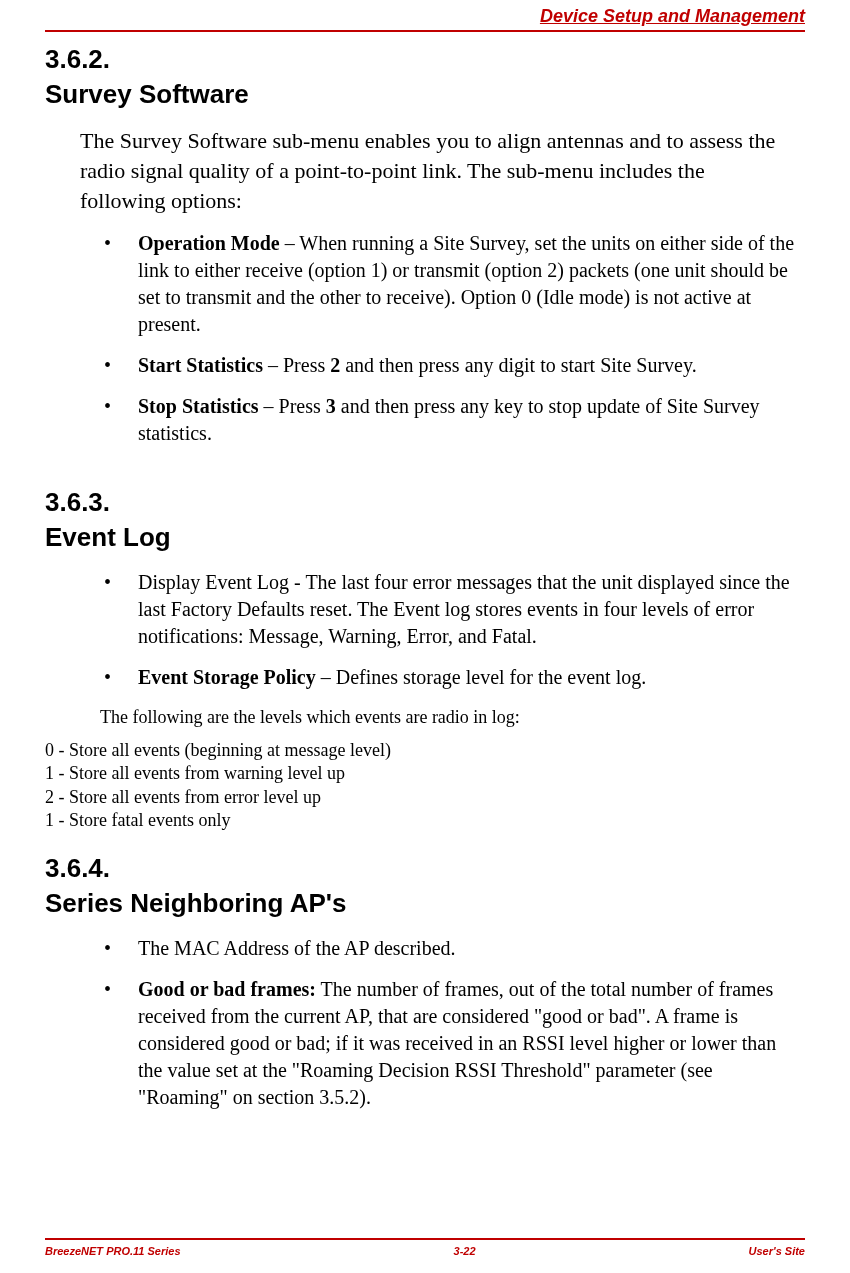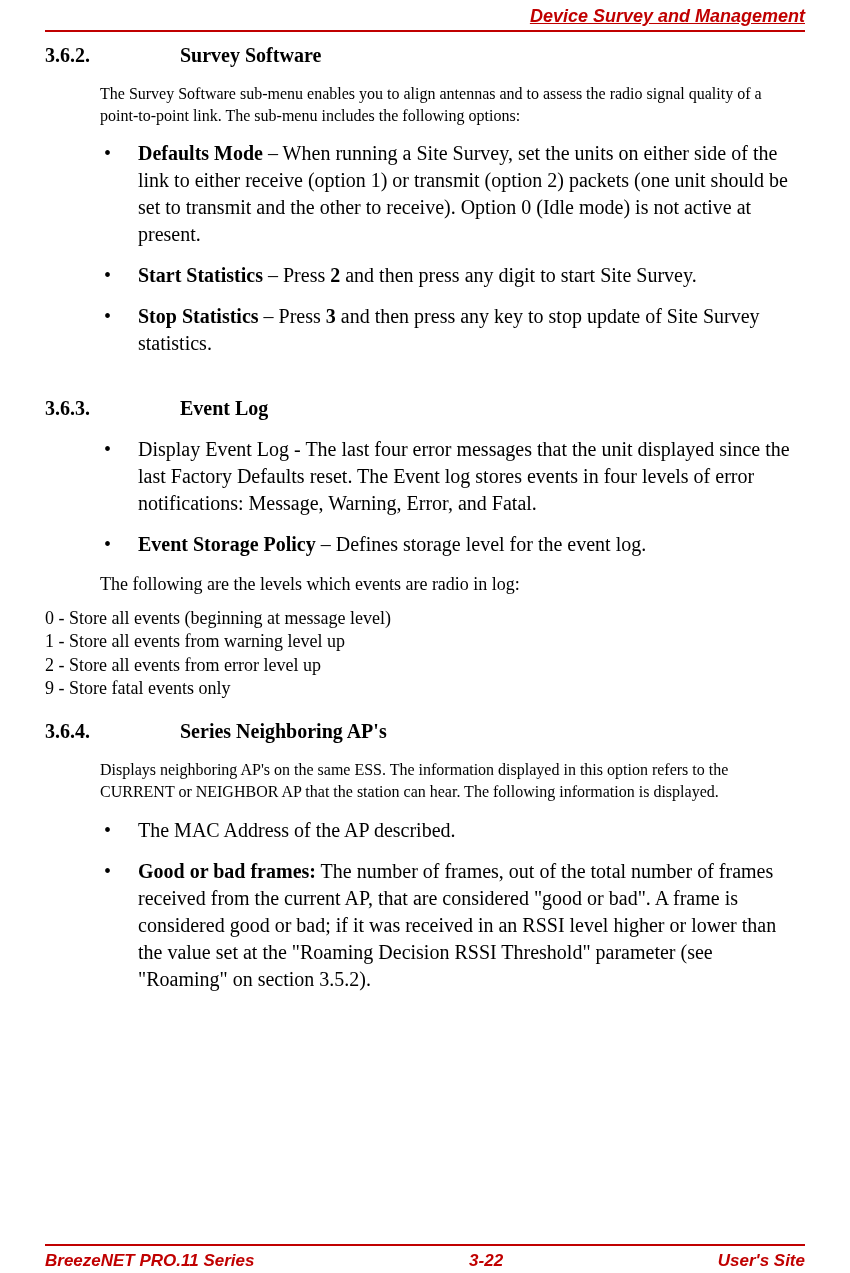--- a/index.html
+++ b/index.html
@@ -31,36 +31,37 @@
       color: #c00000;
       border-bottom: 2px solid #c00000;
       font-size: 18px;
       padding-bottom: 2px;
       padding-top: 4px;
       margin-bottom: 10px;
       text-decoration: underline;
       text-decoration-color: #c00000;
     }
     .h2 {
-      font-family: Liberation Serif, serif;
+      font-family: Liberation Sans, sans-serif;
       font-weight: bold;
-      font-size: 20px;
+      font-size: 26px;
       margin-top: 6px;
       margin-bottom: 14px;
       display: flex;
+      flex-direction: column;
     }
     .h2 .secnum {
       width: 135px;
       display: inline-block;
     }
     .body-para {
-      margin-left: 55px;
+      margin-left: 35px;
       margin-right: 10px;
       margin-bottom: 14px;
-      font-size: 16px;
+      font-size: 22px;
     }
     .intro-para {
       margin-left: 55px;
       margin-right: 10px;
       font-size: 18px;
       margin-bottom: 10px;
     }
     ul.bullets {
       list-style: none;
       margin-left: 55px;
@@ -79,54 +80,54 @@
       top: 0;
       font-size: 20px;
     }
     .levels {
       font-size: 18px;
       line-height: 1.3;
       margin-bottom: 18px;
     }
     .footer {
       position: absolute;
-      bottom: 0;
+      bottom: 14px;
       left: 45px;
       right: 45px;
       border-top: 2px solid #c00000;
       padding-top: 4px;
       font-family: Arial, Helvetica, sans-serif;
       font-weight: bold;
       font-style: italic;
       color: #c00000;
-      font-size: 17px;
+      font-size: 11px;
       display: flex;
       justify-content: space-between;
       margin-top: 28px;
     }
     .bold { font-weight: bold; }
     .italic { }
     .section-gap { height: 18px; }
   </style>
 </head>
 <body>
 
 <div class="page">
-  <div class="header">Device Survey and Management</div>
+  <div class="header">Device Setup and Management</div>
 
   <div class="h2">
     <span class="secnum">3.6.2.</span>
     <span>Survey Software</span>
   </div>
 
   <p class="body-para">The Survey Software sub-menu enables you to align antennas and to assess the radio signal quality of a point-to-point link. The sub-menu includes the following options:</p>
 
   <ul class="bullets">
     <li>
-      <span class="bold">Defaults Mode</span><span> – When running a Site Survey, set the units on either side of the link to either receive (option 1) or transmit (option 2) packets (one unit should be set to transmit and the other to receive). Option 0 (Idle mode) is not active at present.</span>
+      <span class="bold">Operation Mode</span><span> – When running a Site Survey, set the units on either side of the link to either receive (option 1) or transmit (option 2) packets (one unit should be set to transmit and the other to receive). Option 0 (Idle mode) is not active at present.</span>
     </li>
     <li>
       <span class="bold">Start Statistics</span><span> – Press </span><span class="bold">2</span><span> and then press any digit to start Site Survey.</span>
     </li>
     <li>
       <span class="bold">Stop Statistics</span><span> – Press </span><span class="bold">3</span><span> and then press any key to stop update of Site Survey statistics.</span>
     </li>
   </ul>
 
   <div class="section-gap"></div>
@@ -144,29 +145,28 @@
       <span class="bold">Event Storage Policy</span><span> – Defines storage level for the event log.</span>
     </li>
   </ul>
 
   <p class="intro-para">The following are the levels which events are radio in log:</p>
 
   <div class="levels">
     <div>0 - Store all events (beginning at message level)</div>
     <div>1 - Store all events from warning level up</div>
     <div>2 - Store all events from error level up</div>
-    <div>9 - Store fatal events only</div>
+    <div>1 - Store fatal events only</div>
   </div>
 
   <div class="h2">
     <span class="secnum">3.6.4.</span>
     <span>Series Neighboring AP's</span>
   </div>
 
-  <p class="body-para">Displays neighboring AP's on the same ESS. The information displayed in this option refers to the CURRENT or NEIGHBOR AP that the station can hear. The following information is displayed.</p>
 
   <ul class="bullets">
     <li>
       <span>The MAC Address of the AP described.</span>
     </li>
     <li>
       <span class="bold">Good or bad frames:</span><span> The number of frames, out of the total number of frames received from the current AP, that are considered "good or bad". A frame is considered good or bad; if it was received in an RSSI level higher or lower than the value set at the "Roaming Decision RSSI Threshold" parameter (see "Roaming" on section 3.5.2).</span>
     </li>
   </ul>
 

